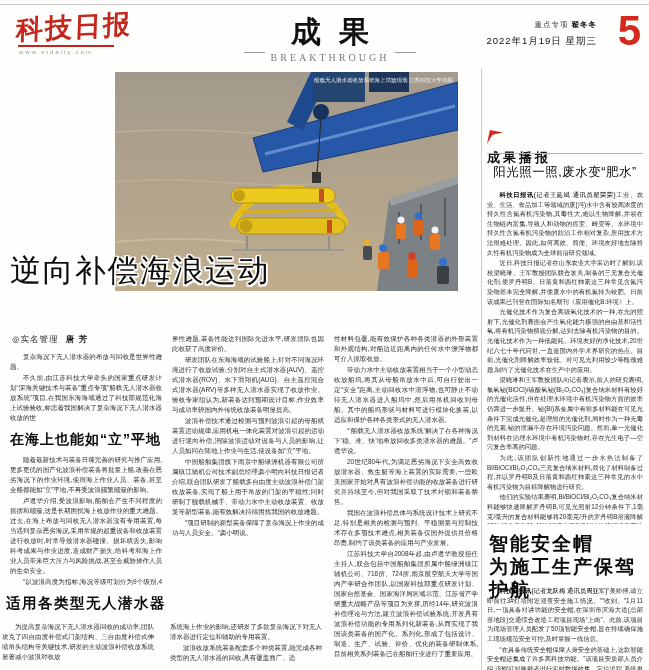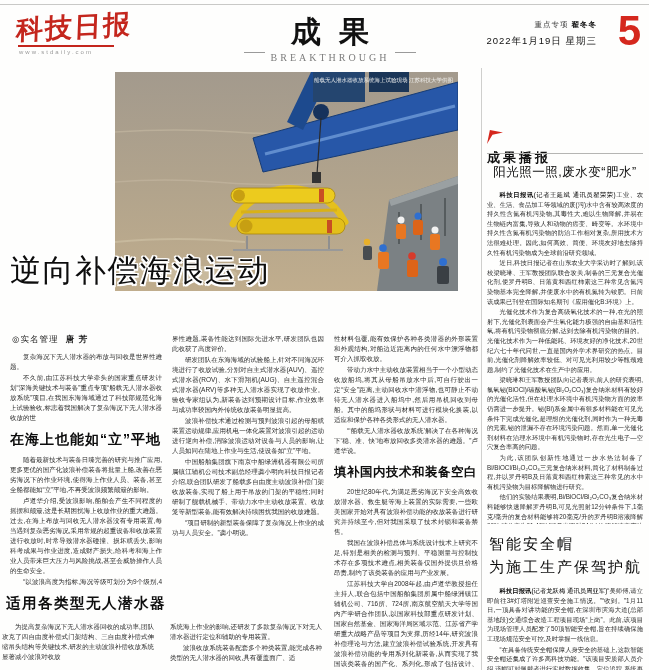--- a/index.html
+++ b/index.html
@@ -52,21 +52,21 @@
   .badge{position:absolute;left:0;top:130px;display:flex;align-items:flex-start;gap:5px;flex-direction:column;}
   .flag{width:16px;height:14px;background:#d5281e;clip-path:polygon(0 100%,18% 0,100% 18%,34% 34%);}
   .badge span.bt{font-size:13px;font-weight:900;letter-spacing:3px;color:#111;}
   .badge-rule{position:absolute;left:0;top:153px;width:156px;height:1px;background:#b5b5b3;}
   .sb-h1{position:absolute;left:0;top:164px;width:156px;margin:0;text-align:center;font-size:12.5px;font-weight:400;color:#0d0d0d;letter-spacing:0.5px;}
   .sbody{position:absolute;left:0;width:156px;overflow:hidden;}
   .sbody p{margin:0 0 1px 0;font-size:6.3px;line-height:9.6px;text-align:justify;text-indent:2em;color:#2c2c2c;}
   .sbody p b{color:#000;}
   .sbody .ld{color:#000;}
   .body1{top:190px;height:334px;}
-  .sb-h2{position:absolute;left:2px;top:532px;margin:0;font-size:15px;font-weight:400;color:#0d0d0d;line-height:23px;letter-spacing:2px;}
+  .sb-h2{position:absolute;left:2px;top:532px;margin:0;font-size:19px;font-weight:700;color:#0d0d0d;line-height:23px;letter-spacing:2px;}
   .body2{top:586px;height:84px;}
 </style>
 </head>
 <body>
 
 <div id="page">
   <div class="toprule"></div>
 
   <header>
     <div class="logo">
@@ -176,21 +176,20 @@
     <p>研发团队在东海海域的试验船上,针对不同海况环境进行了收放试验,分别对自主式潜水器(AUV)、遥控式潜水器(ROV)、水下滑翔机(AUG)、自主遥控混合式潜水器(ARV)等多种无人潜水器实现了收放作业。验收专家组认为,新装备达到预期设计目标,作业效率与成功率较国内外传统收放装备明显提高。</p>
     <p>波浪补偿技术通过检测与预判波浪引起的母船或装置运动规律,应用机电一体化装置对波浪引起的运动进行逆向补偿,消除波浪运动对设备与人员的影响,让人员如同在陆地上作业与生活,使设备如“立”平地。</p>
     <p>中国船舶集团旗下南京中船绿洲机器有限公司所属镇江辅机公司技术副总经理龚小明向科技日报记者介绍,联合团队研发了船载多自由度主动波浪补偿门架收放装备,实现了船上用于吊放的门架的平稳性;同时研制了舰载机械手、带动力水中主动收放装置、收放笼等新型装备,能有效解决持续困扰我国的收放难题。</p>
     <p>“项目研制的新型装备保障了复杂海况上作业的成功与人员安全。”龚小明说。</p>
   </div>
 
   <div class="col c3">
     <p style="text-indent:0;">性材料包覆,能有效保护各种各类潜器的外形装置和外观结构,对船边近距离内的任何水中漂浮物都可介入抓取收放。</p>
     <p>带动力水中主动收放装置相当于一个小型动态收放船坞,将其从母船吊放水中后,可自行驶出一定“安全”距离,主动回收水中潜浮物,也可静止不动待无人潜水器进入船坞中,然后用吊机回收到母船。其中的船坞形状与材料可进行模块化换装,以适应和保护各种各类形式的无人潜水器。</p>
     <p>“‘船载无人潜水器收放系统’解决了在各种海况下‘稳、准、快’地布放回收多类潜水器的难题。”卢道华说。</p>
-    <h2>填补国内技术和装备空白</h2>
     <p>20世纪80年代,为满足恶劣海况下安全高效收放潜水器、救生艇等海上装置的实际需要,一些欧美国家开始对具有波浪补偿功能的收放装备进行研究并持续至今,但对我国采取了技术封锁和装备禁售。</p>
     <p>我国在波浪补偿总体与系统设计技术上研究不足,特别是相关的检测与预判、平稳测量与控制技术存在多项技术难点,相关装备仅国外提供且价格昂贵,制约了该类装备的应用与产业发展。</p>
     <p>江苏科技大学自2008年起,由卢道华教授担任主持人,联合包括中国船舶集团所属中船绿洲镇江辅机公司、716所、724所,南京航空航天大学等国内产学研合作团队,以国家科技部重点研发计划、国家自然基金、国家海洋局区域示范、江苏省产学研重大战略产品等项目为支撑,历经14年,研究波浪补偿理论与方法,建立波浪补偿试验系统,开发具有波浪补偿功能的专用系列化新装备,从而实现了我国该类装备的国产化、系列化,形成了包括设计、制造、生产、试验、评价、优化的装备研制体系,目前相关系列装备已在船舶行业进行了重要应用。</p>
 
   </div>
 
   <div class="bottomsec">
     <h2>适用各类型无人潜水器</h2>
     <div class="bcol b1">
       <p>为提高复杂海况下无人潜水器回收的成功率,团队攻克了四自由度补偿式门架结构、三自由度补偿式伸缩吊头结构等关键技术,研发的主动波浪补偿收放系统显著减小波浪对收放</p>

